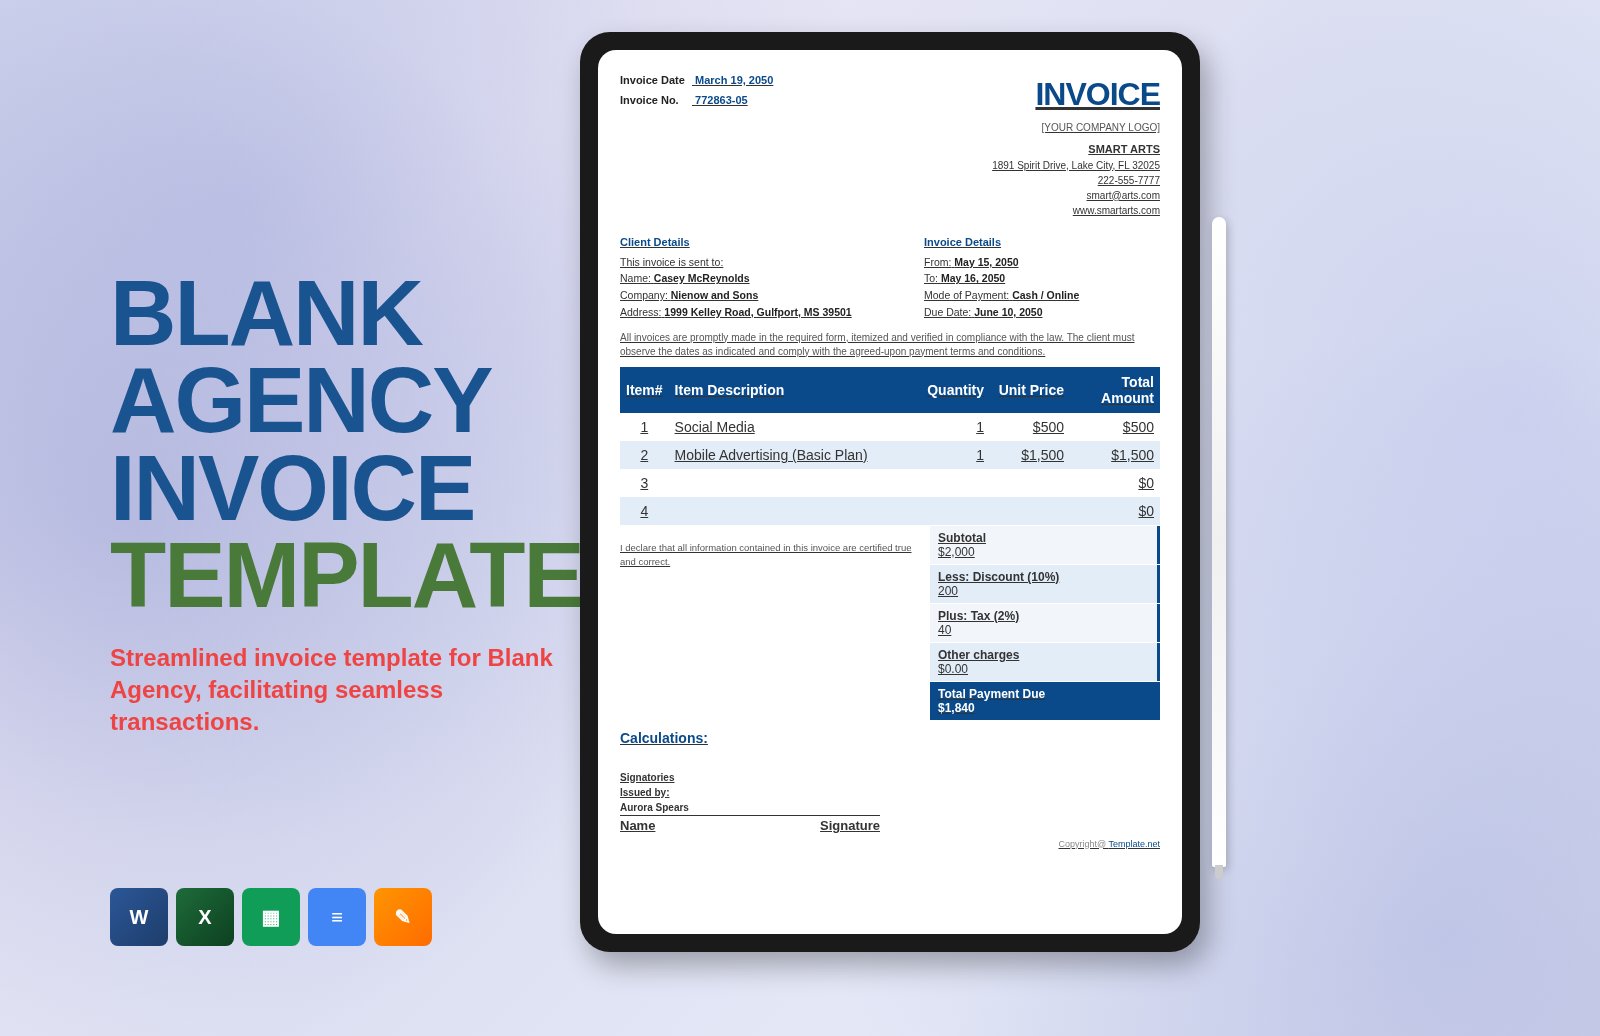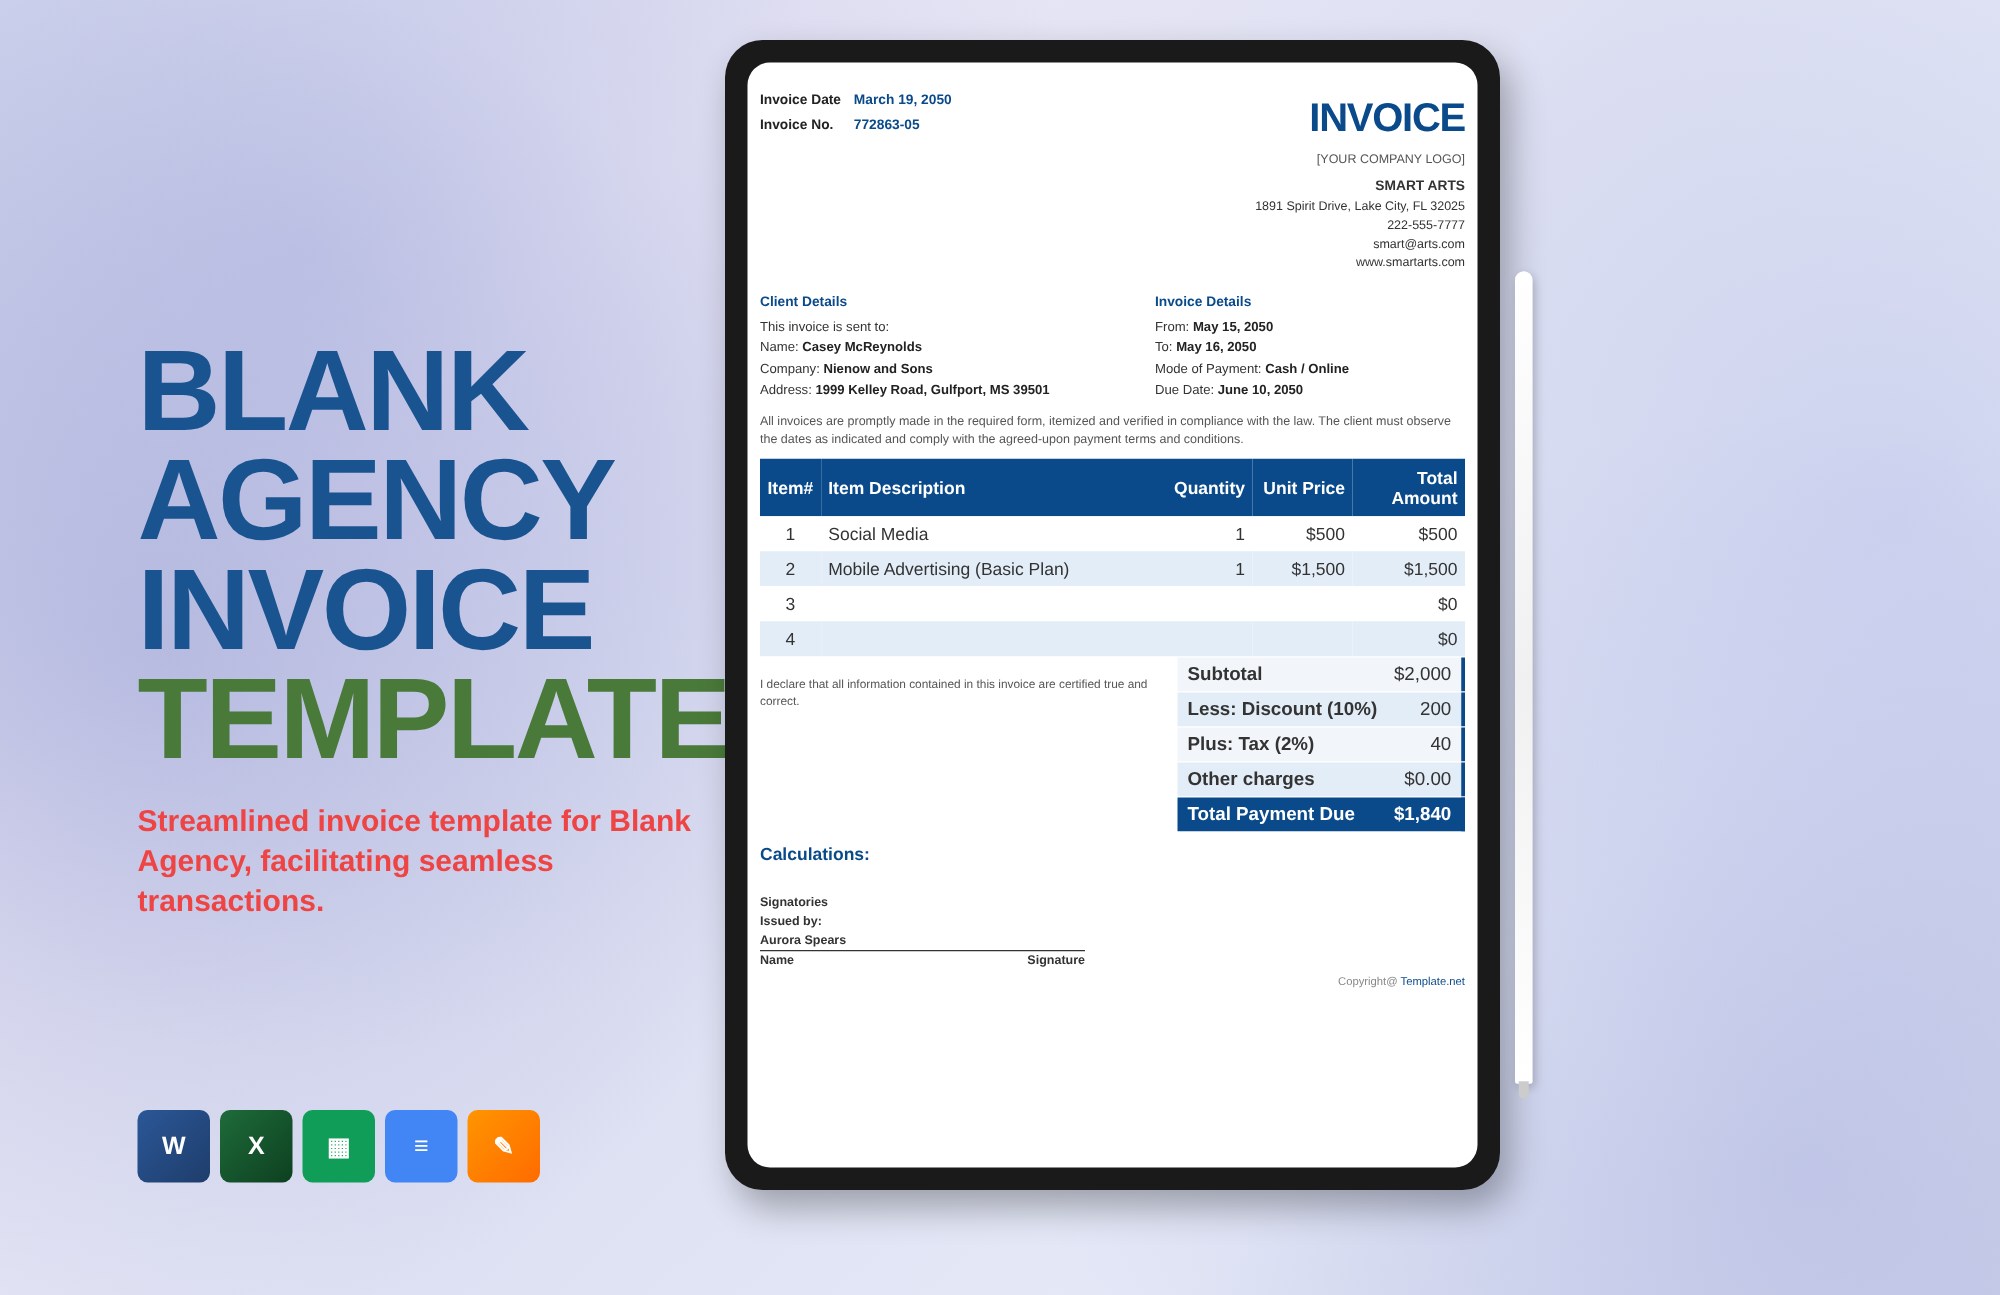--- a/index.html
+++ b/index.html
@@ -99,24 +99,25 @@
   width: 8px;
   height: 14px;
   background: #ccc;
   border-radius: 0 0 4px 4px;
 }
 .screen {
   width: 100%;
   height: 100%;
   background: #fff;
   border-radius: 18px;
-  padding: 20px 10px;
+  padding: 20px 22px;
   overflow: hidden;
   font-size: 11px;
   color: #333;
+  text-decoration: underline;
 }
 
 
 .inv-top { display: flex; justify-content: space-between; align-items: flex-start; }
 .inv-top-left { font-size: 11px; }
 .inv-top-left .row { margin-top: 4px; }
 .inv-top-left .lbl { display: inline-block; width: 72px; font-weight: bold; color: #222; }
 .inv-top-left .val { color: #0a4a8a; font-weight: bold; }
 .inv-title { font-size: 32px; font-weight: 900; color: #0a4a8a; text-align: right; letter-spacing: -1px; }
 .inv-top-right { text-align: right; font-size: 10px; line-height: 1.5; }
@@ -138,34 +139,34 @@
 .items-table thead th.c { text-align: center; }
 .items-table tbody td { padding: 6px; }
 .items-table tbody tr:nth-child(odd) { background: #fff; }
 .items-table tbody tr:nth-child(even) { background: #e3edf7; }
 .items-table td.r { text-align: right; }
 .items-table td.c { text-align: center; }
 
 .totals-area { display: flex; margin-top: 0; }
 .totals-left { flex: 1; padding-right: 12px; font-size: 9.5px; color: #555; line-height: 1.5; padding-top: 16px; }
 .totals-right { width: 230px; }
-.tot-row { display: flex; justify-content: space-between; padding: 5px 8px; font-size: 15px; background: #e3edf7; margin-top: 1px; border-right: 3px solid #0a4a8a; }
+.tot-row { display: flex; justify-content: space-between; padding: 5px 8px; font-size: 12px; background: #e3edf7; margin-top: 1px; border-right: 3px solid #0a4a8a; flex-direction: column; }
 .tot-row.alt { background: #f2f6fb; }
 .tot-row.final { background: #0a4a8a; color: #fff; font-weight: bold; }
 .tot-row .lbl { font-weight: bold; }
 
 .calc-h { color: #0a4a8a; font-weight: bold; font-size: 14px; margin-top: 10px; }
 .calc-lines { font-size: 9.5px; color: #555; line-height: 1.5; margin-top: 4px; }
 
 .sig-area { margin-top: 26px; display: flex; justify-content: flex-start; align-items: flex-end; font-size: 10px; }
 .sig-left { }
 .sig-left .sig-h { font-weight: bold; margin-bottom: 4px; }
 .sig-left .issued { font-weight: bold; margin-bottom: 4px; }
 .sig-name { border-bottom: 1px solid #333; padding-bottom: 2px; margin-bottom: 2px; font-weight: bold; min-width: 120px; display: inline-block; }
-.sig-lbl { font-weight: bold; font-size: 10px; margin-top: 24px; }
+.sig-lbl { font-weight: bold; font-size: 13px; margin-top: 24px; }
 .sig-right { text-align: right; }
 .sig-right .line { border-bottom: 1px solid #333; width: 140px; height: 14px; margin-bottom: 2px; }
 .copyright { text-align: right; font-size: 9px; color: #888; margin-top: 6px; }
 .copyright a { color: #0a4a8a; }
 </style>
 </head>
 <body>
 <div class="bg-texture"></div>
 
 <div class="left-panel">

